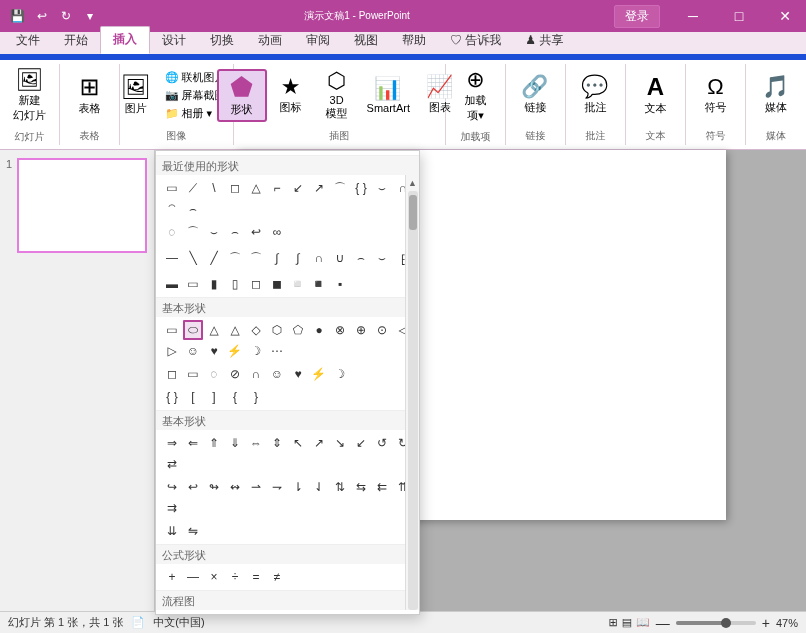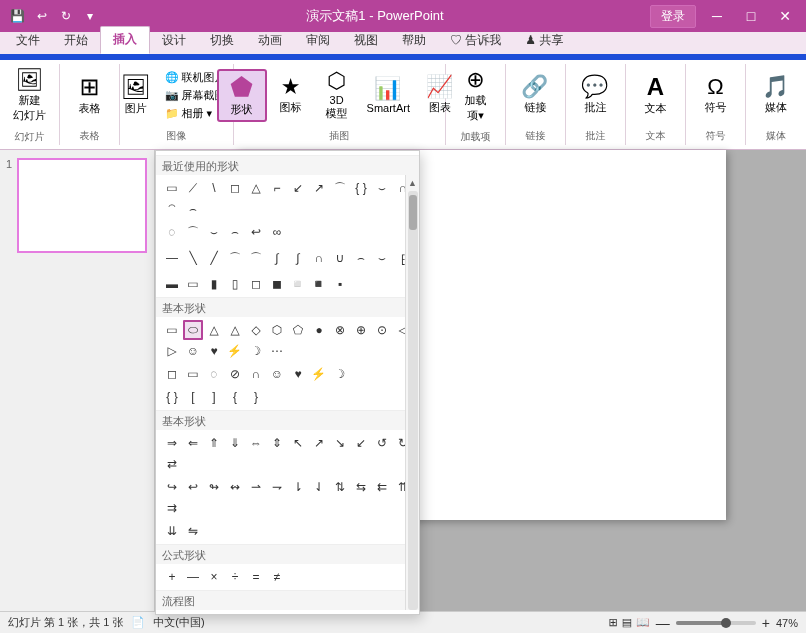--- a/index.html
+++ b/index.html
@@ -9,22 +9,22 @@
     .title-bar {
       height: 32px;
       background: #b5439a;
       display: flex;
       align-items: center;
       justify-content: space-between;
       padding: 0 8px;
       color: white;
     }
     .title-bar-left { display: flex; align-items: center; gap: 6px; }
-    .title-bar-center { font-size: 13px; flex: 1; text-align: center; }
-    .title-bar-right { display: flex; align-items: center; gap: 8px; }
+    .title-bar-center { font-size: 10px; flex: 1; text-align: center; }
+    .title-bar-right { display: flex; align-items: center; gap: 20px; }
     .title-btn {
       width: 26px; height: 20px;
       display: flex; align-items: center; justify-content: center;
       cursor: pointer; border-radius: 2px; font-size: 14px; color: white;
     }
     .login-btn {
       background: #c55aa8; color: white; border: 1px solid #d06ab8;
       padding: 2px 10px; border-radius: 2px; cursor: pointer; font-size: 12px;
     }
     .quick-access { display: flex; align-items: center; gap: 4px; }

